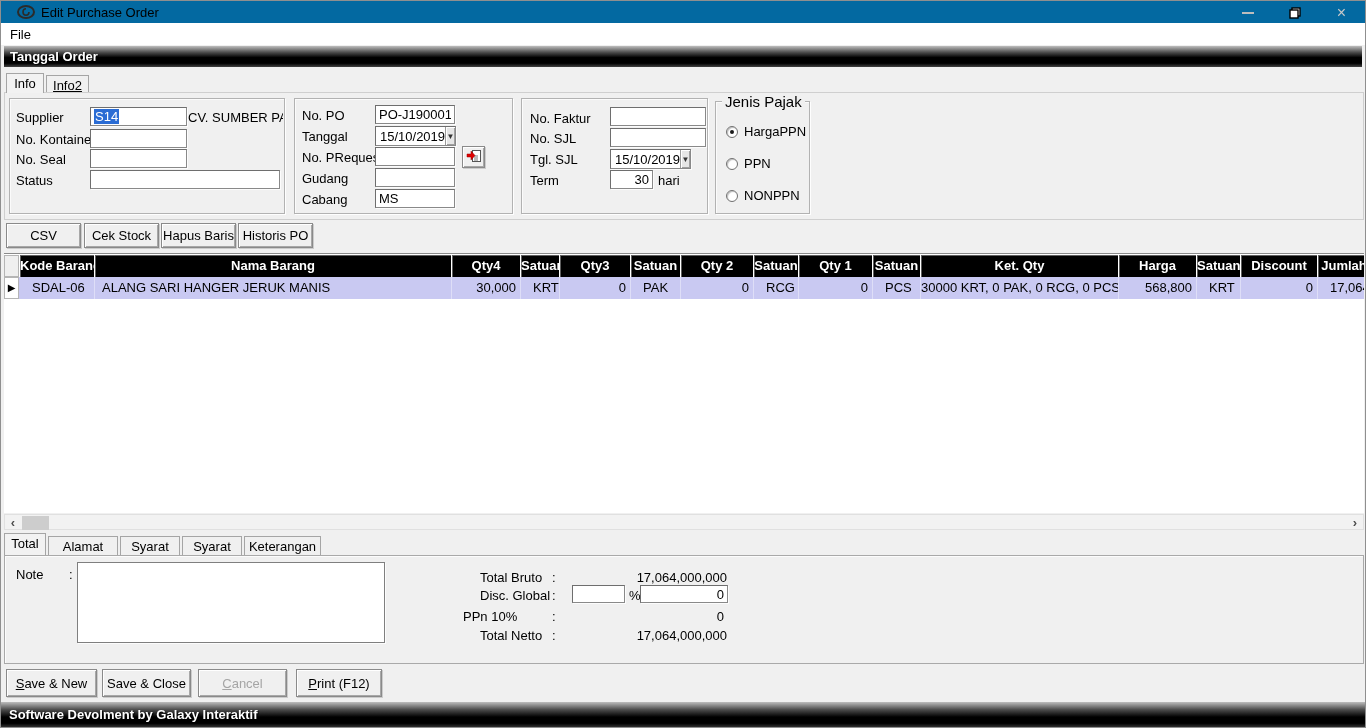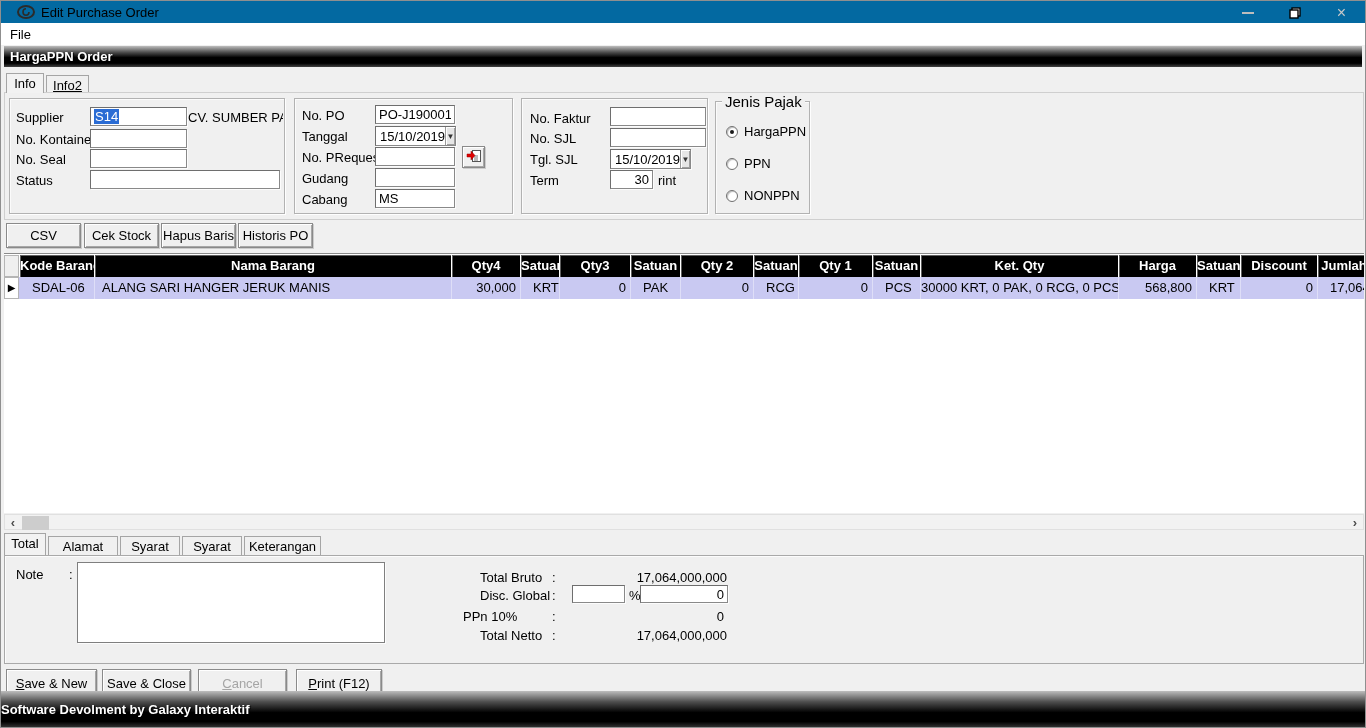--- a/index.html
+++ b/index.html
@@ -15,23 +15,23 @@
   .min-glyph { width:12px; height:2px; background:#bdbdbd; }
   .close-glyph { color:#c9c9c9; font-size:16px; line-height:16px; }
 
   
   .menubar { position:absolute; top:22px; left:0; right:0; height:22px; background:#fff; display:flex; align-items:center; padding-left:9px; }
 
   
   .blackbar { position:absolute; left:3px; right:3px; top:45px; height:21px;
     background:linear-gradient(180deg,#bdbdbd 0%,#4e4e4e 30%,#000 55%,#000 82%,#424242 100%);
     color:#fff; font-weight:bold; display:flex; align-items:center; padding-left:6px; font-size:13px; text-shadow:1px 1px 1px #000; }
-  .statusbar { position:absolute; left:0; right:0; bottom:0; height:36px;
+  .statusbar { position:absolute; left:0; right:0; bottom:0; height:25px;
     background:linear-gradient(180deg,#bdbdbd 0%,#4e4e4e 30%,#000 60%,#000 85%,#303030 100%);
-    color:#fff; font-weight:bold; display:flex; align-items:center; font-size:13px; text-shadow:1px 1px 1px #000; }
+    color:#fff; font-weight:bold; display:flex; align-items:center; padding-left:8px; font-size:13px; text-shadow:1px 1px 1px #000; }
 
   
   .tab { position:absolute; background:#f0f0f0; border:1px solid #a5a5a5; border-bottom:none; text-align:center; font-size:13px; padding-top:2px; }
   .tab.active { z-index:3; background:#f2f2f2; }
   .tabpage { position:absolute; left:3px; width:1360px; border:1px solid #cfcfcf; background:#f0f0f0; }
 
   
   .gb { position:absolute; border:1px solid #b2b2b2; box-shadow:1px 1px 0 rgba(255,255,255,.9), inset 1px 1px 0 rgba(255,255,255,.7); background:#f0f0f0; }
   .gb-legend { position:absolute; top:-9px; left:6px; background:#f0f0f0; padding:0 3px; font-size:15px; }
   .lbl { position:absolute; font-size:13px; white-space:nowrap; }
@@ -108,21 +108,21 @@
           <span class="close-glyph">×</span>
         </div>
     </div>
   </div>
 
   <div class="menubar">
     <span>File</span>
   </div>
 
   <div class="blackbar">
-    <span>HargaPPN Order</span>
+    <span>Tanggal Order</span>
   </div>
 
   <div class="tab active" style="left:5px; top:72px; width:38px; height:20px;">
     <span>Info</span>
   </div>
   <div class="tab" style="left:45px; top:74px; width:43px; height:18px;text-decoration:underline;">
     <span>Info2</span>
   </div>
   <div class="tabpage" style="top:91px; height:128px;"></div>
 
@@ -176,21 +176,21 @@
     <input class="inp" style="left: 88px; top: 29px; width: 96px;">
     <span class="lbl" style="left:8px; top:53px;">Tgl. SJL</span>
     <div class="combo" style="left:88px; top:50px; width:81px; height:20px;">
       <span class="combo-text">15/10/2019</span>
       <span class="combo-btn">
           <span>▼</span>
         </span>
     </div>
     <span class="lbl" style="left:8px; top:74px;">Term</span>
     <input class="inp right" style="left: 88px; top: 71px; width: 43px;" value="30">
-    <span class="lbl" style="left:136px; top:74px;">rint</span>
+    <span class="lbl" style="left:136px; top:74px;">hari</span>
   </div>
 
   <div class="gb" style="left:714px; top:100px; width:95px; height:113px;">
     <span class="gb-legend">Jenis Pajak</span>
     <div class="radio-row" style="left:10px; top:22px;">
       <span class="radio-circle on"></span>
       <span>HargaPPN</span>
     </div>
     <div class="radio-row" style="left:10px; top:54px;">
       <span class="radio-circle"></span>

